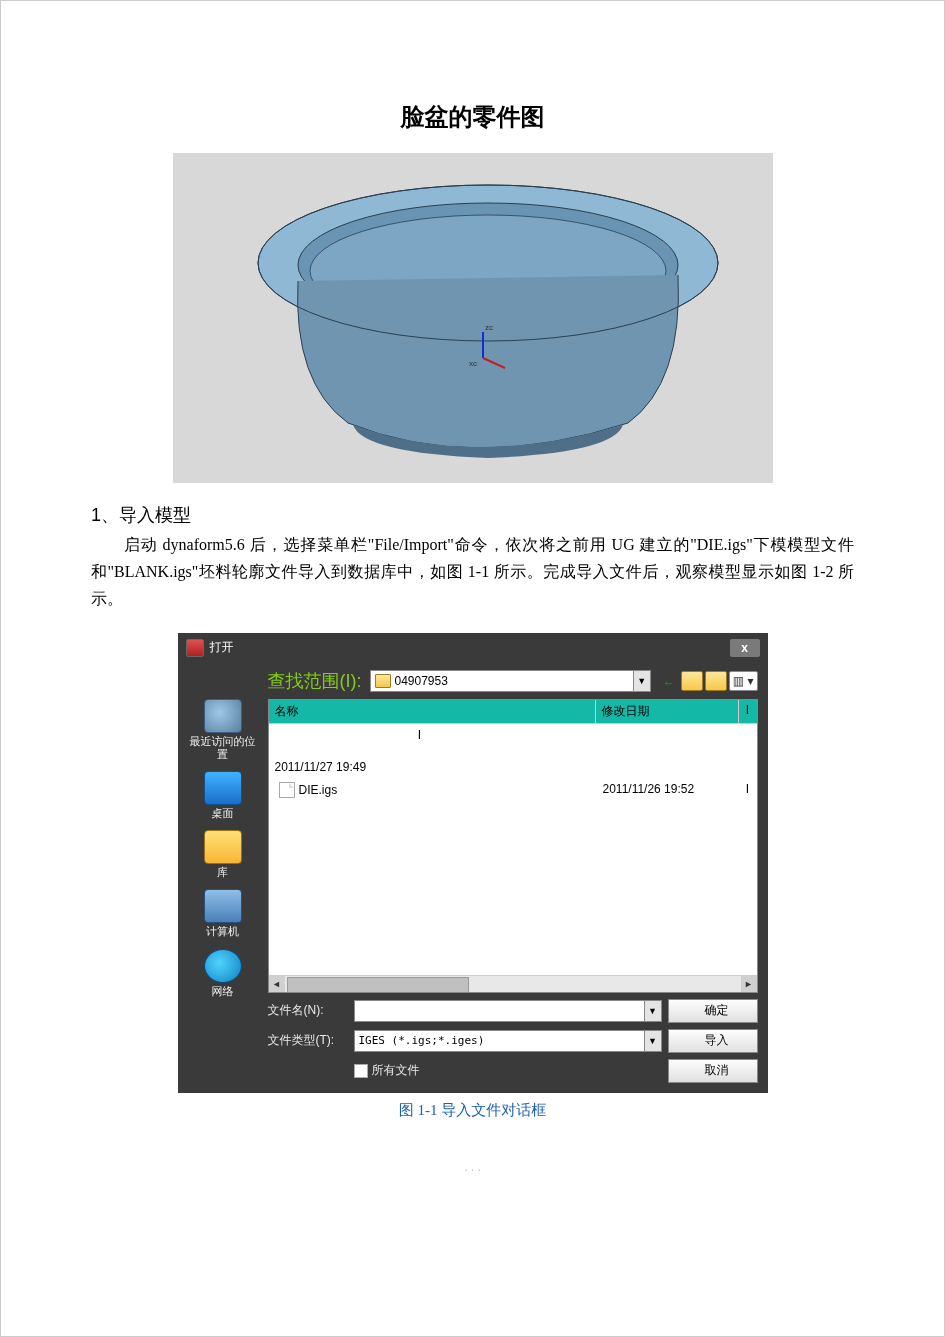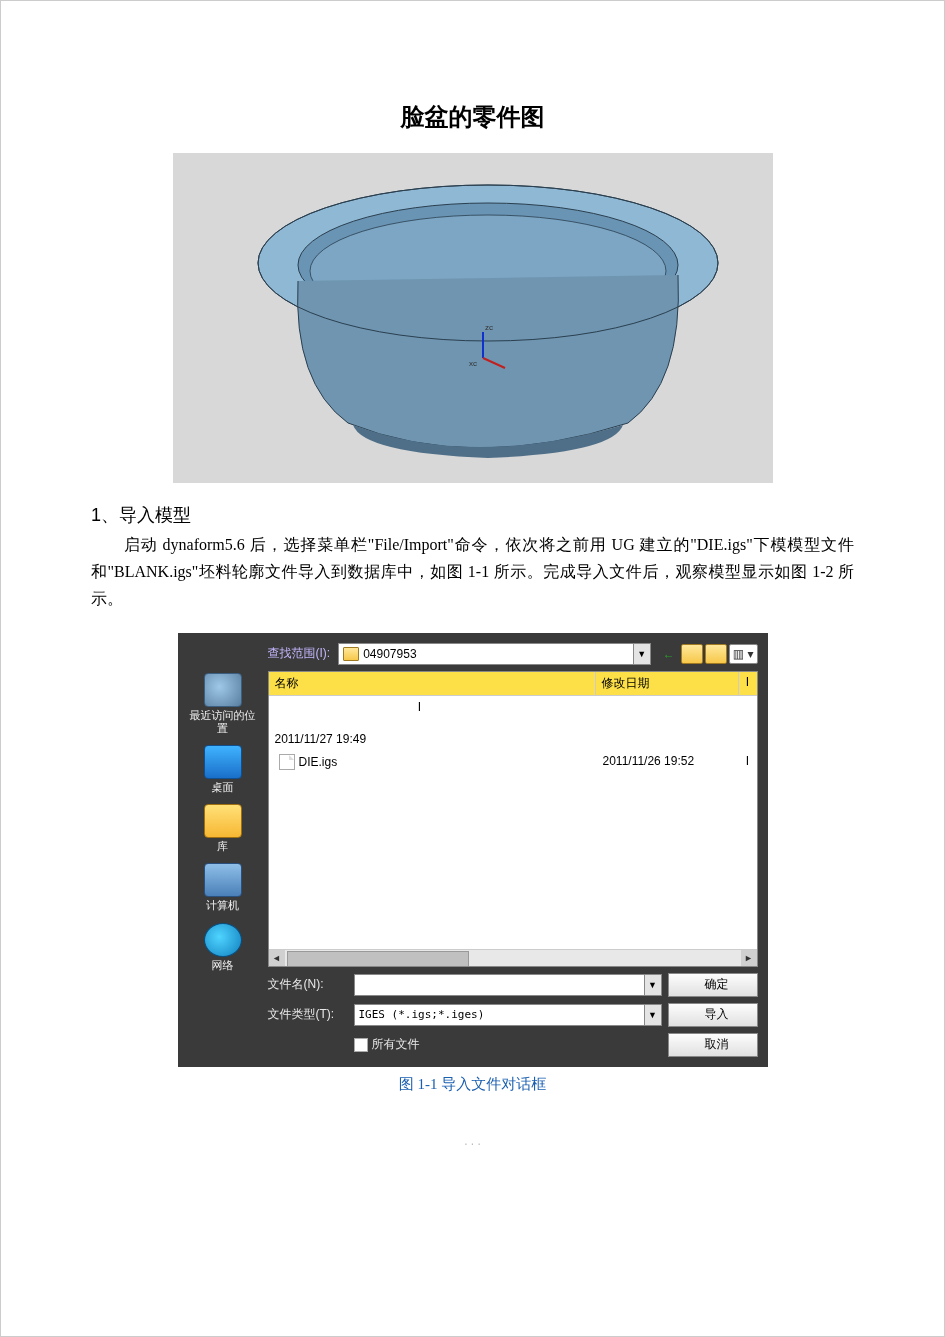--- a/index.html
+++ b/index.html
@@ -110,21 +110,21 @@
     flex:1;
     display:flex;
     flex-direction:column;
     gap:6px;
   }
   .lookin-row {
     display:flex;
     align-items:center;
     gap:8px;
   }
-  .lookin-label { color:#c4b5fd; font-size:12px; white-space:nowrap; }
+  .lookin-label { color:#84cc16; font-size:18px; white-space:nowrap; }
   .combo {
     background:#fff;
     color:#000;
     border:1px solid #888;
     height:20px;
     display:flex;
     align-items:center;
     padding:0 4px;
     gap:4px;
     position:relative;
@@ -160,21 +160,21 @@
     border:1px solid #888;
     color:#000;
     display:flex;
     flex-direction:column;
     overflow:hidden;
   }
   .fl-header {
     display:flex;
     font-size:12px;
     border-bottom:1px solid #ccc;
-    background:#fde047;
+    background:#14b8a6;
   }
   .fl-col-name { flex:1; padding:3px 6px; border-right:1px solid #ccc; }
   .fl-col-date { width:130px; padding:3px 6px; border-right:1px solid #ccc; }
   .fl-col-type { width:14px; padding:3px 2px; text-align:center; }
   .fl-rows { flex:1; overflow:auto; }
   .fl-row { display:flex; font-size:12px; padding:1px 0; }
   .file-ico {
     width:14px; height:14px;
     border:1px solid #aaa;
     background:#fff;
@@ -268,20 +268,27 @@
       <line x1="0" y1="0" x2="22" y2="10" stroke="#c02020" stroke-width="2"></line>
       <text x="2" y="-28" font-size="8" fill="#333">zc</text>
       <text x="-14" y="8" font-size="8" fill="#333">xc</text>
     </g>
   </svg>
 
   <div class="section-title">1、导入模型</div>
   <p class="body-text"><span class="indent"></span><span>启动 dynaform5.6 后，选择菜单栏"File/Import"命令，依次将之前用 UG 建立的"DIE.igs"下模模型文件和"BLANK.igs"坯料轮廓文件导入到数据库中，如图 1-1 所示。完成导入文件后，观察模型显示如图 1-2 所示。</span></p>
 
   <div class="dlg-outer">
+    <div class="dlg-titlebar">
+      <div class="dlg-titlebar-left">
+        <span class="dlg-icon"></span>
+        <span>打开</span>
+      </div>
+      <div class="dlg-close">x</div>
+    </div>
     <div class="dlg-body">
 
       <div class="dlg-sidebar">
         <div class="sb-item">
           <div class="sb-icon sb-recent"></div>
           <div>最近访问的位置</div>
         </div>
         <div class="sb-item">
           <div class="sb-icon sb-desktop"></div>
           <div>桌面</div>

